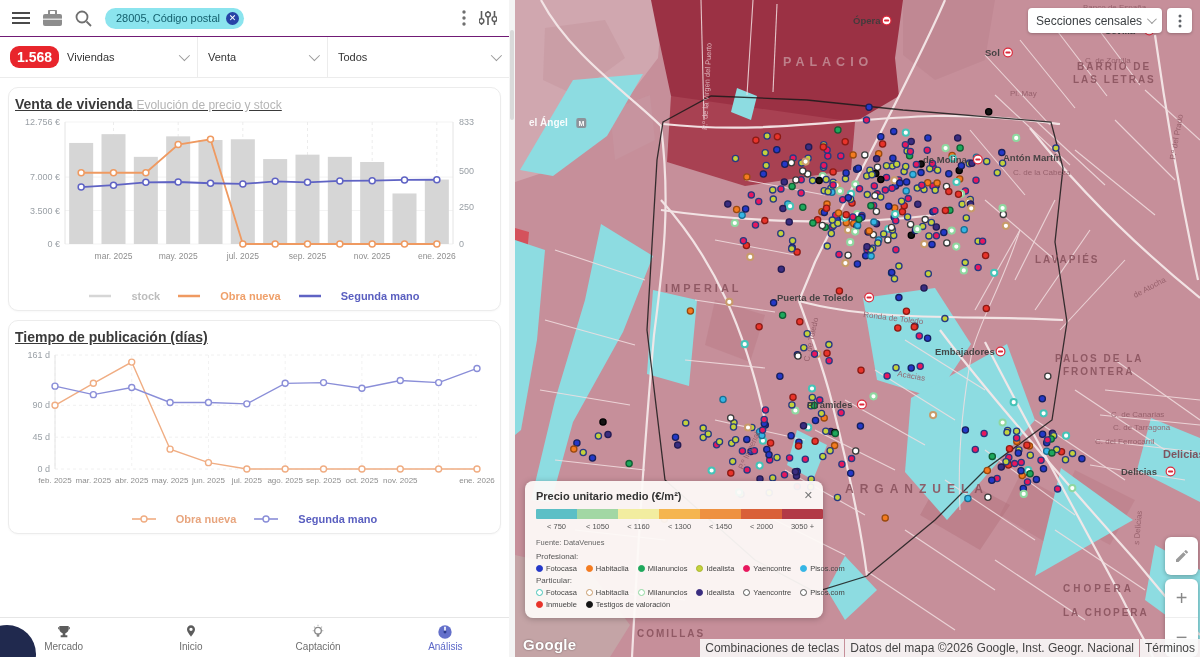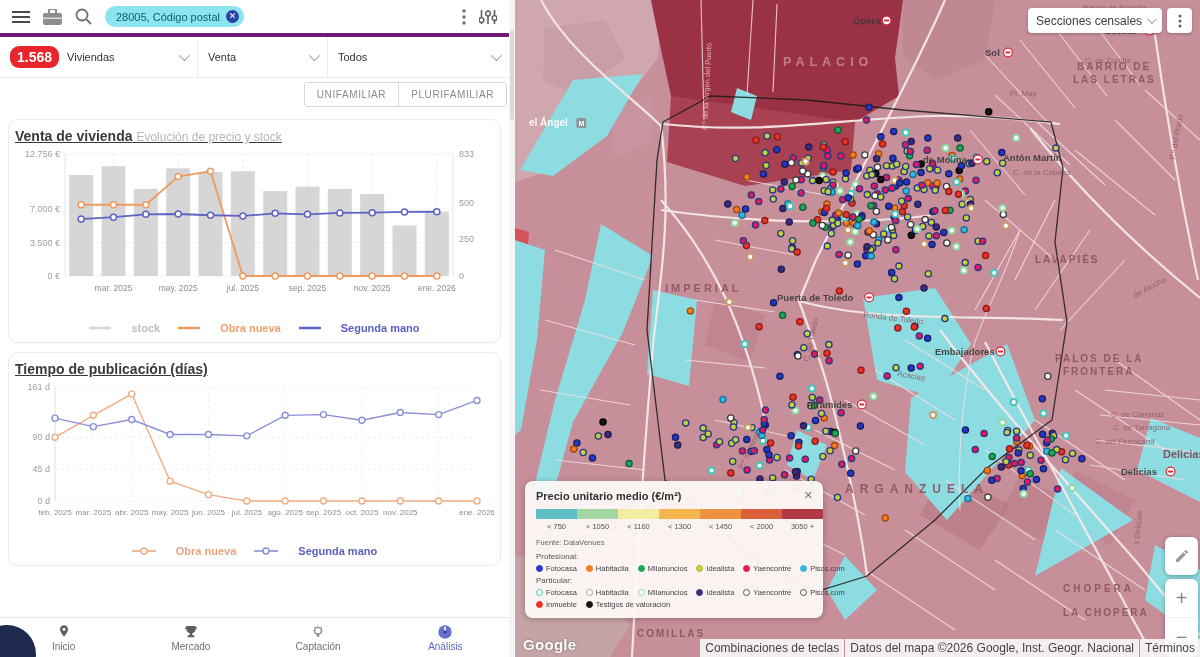--- a/index.html
+++ b/index.html
@@ -5,21 +5,21 @@
   * { margin:0; padding:0; box-sizing:border-box; }
   html,body { width:1200px; height:657px; overflow:hidden; background:#fff;
     font-family:"Liberation Sans", sans-serif; }
   .app { position:relative; width:1200px; height:657px; }
 
   
   .left-panel { position:absolute; left:0; top:0; width:509px; height:657px; background:#fff; }
   .gutter { position:absolute; left:509px; top:0; width:6px; height:657px; background:#f4f4f4; }
   .gutter .thumb { position:absolute; left:1px; top:30px; width:4px; height:90px; background:#d9d9d9; border-radius:2px; }
 
-  .topbar { height:37px; display:flex; align-items:center; padding:0 12px; gap:13px; border-bottom:4px solid #701a75; }
+  .topbar { height:37px; display:flex; align-items:center; padding:0 12px; gap:13px; border-bottom:1px solid #701a75; }
   .icon-btn { display:flex; align-items:center; justify-content:center; cursor:pointer; }
   .chip { display:flex; align-items:center; gap:6px; background:#8be4ee; border-radius:11px; height:21px; padding:0 5px 0 11px; font-size:11px; color:#14606e; }
   .chip .x { width:13px; height:13px; border-radius:50%; background:#2743a6; color:#fff; font-size:9px; line-height:13px; text-align:center; cursor:pointer; }
   .topbar .spacer { flex:1; }
 
   .filter-row { height:41px; display:flex; border-bottom:1px solid #ececec; }
   .fcell { display:flex; align-items:center; gap:8px; padding:0 10px; border-right:1px solid #ececec; cursor:pointer; }
   .fcell:last-child { border-right:none; }
   .fcell .val { font-size:11px; color:#333; }
   .fcell .chev { margin-left:auto; width:8px; height:8px; border-right:1.5px solid #9a9a9a; border-bottom:1.5px solid #9a9a9a; transform:rotate(45deg) translateY(-2px); }
@@ -147,26 +147,20 @@
       <div class="fcell" style="width:130px">
         <span class="val">Venta</span>
         <span class="chev"></span>
       </div>
       <div class="fcell" style="flex:1">
         <span class="val">Todos</span>
         <span class="chev"></span>
       </div>
     </div>
 
-    <div class="seg-row">
-      <div class="seg">
-        <button>UNIFAMILIAR</button>
-        <button>PLURIFAMILIAR</button>
-      </div>
-    </div>
 
     <div class="card">
       <h3>
         <span>Venta de vivienda</span>
         <span class="sub"> <span>Evolución de precio y stock</span></span>
       </h3>
       <svg id="chart1" width="481" height="170" viewBox="0 0 481 170">
           <line x1="50" x2="438" y1="10" y2="10" stroke="#f3f3f3" stroke-width="1"></line>
           <line x1="50" x2="438" y1="65.05111320163061" y2="65.05111320163061" stroke="#f3f3f3" stroke-width="1"></line>
           <line x1="50" x2="438" y1="98.5255566008153" y2="98.5255566008153" stroke="#f3f3f3" stroke-width="1"></line>
@@ -324,30 +318,30 @@
               <circle cx="12" cy="4" r="3" fill="#fff" stroke="#8a8ed8" stroke-width="1.4"></circle>
             </svg>
             <span style="color:#5a5fc0">Segunda mano</span>
           </span>
         </div>
     </div>
 
     <div class="bottom-nav">
       <div class="nav-item">
         <svg width="16" height="16" viewBox="0 0 24 24">
-            <path d="M12 2C8.7 2 6 4.7 6 8c0 4.4 6 11 6 11s6-6.6 6-11c0-3.3-2.7-6-6-6zm0 8.5A2.5 2.5 0 1 1 12 5.5a2.5 2.5 0 0 1 0 5z" fill="#5c5c5c"></path>
-          </svg>
-        <span>Inicio</span>
-      </div>
-      <div class="nav-item">
-        <svg width="16" height="16" viewBox="0 0 24 24">
             <path d="M5 3h14v4a7 7 0 0 1-5 6.7V17h3v3H7v-3h3v-3.3A7 7 0 0 1 5 7V3z" fill="#5c5c5c"></path>
             <path d="M3 5h2v4a4 4 0 0 1-2-4zm18 0h-2v4a4 4 0 0 0 2-4z" fill="#5c5c5c"></path>
           </svg>
         <span>Mercado</span>
+      </div>
+      <div class="nav-item">
+        <svg width="16" height="16" viewBox="0 0 24 24">
+            <path d="M12 2C8.7 2 6 4.7 6 8c0 4.4 6 11 6 11s6-6.6 6-11c0-3.3-2.7-6-6-6zm0 8.5A2.5 2.5 0 1 1 12 5.5a2.5 2.5 0 0 1 0 5z" fill="#5c5c5c"></path>
+          </svg>
+        <span>Inicio</span>
       </div>
       <div class="nav-item">
         <svg width="16" height="16" viewBox="0 0 24 24">
             <circle cx="12" cy="10" r="5" fill="none" stroke="#8a8a8a" stroke-width="2"></circle>
             <rect x="10" y="15" width="4" height="4" rx="1" fill="#8a8a8a"></rect>
             <g stroke="#b5b5b5" stroke-width="1.6">
               <line x1="12" y1="1" x2="12" y2="3"></line>
               <line x1="4" y1="10" x2="6" y2="10"></line>
               <line x1="18" y1="10" x2="20" y2="10"></line>
               <line x1="6" y1="4" x2="7.5" y2="5.5"></line>

